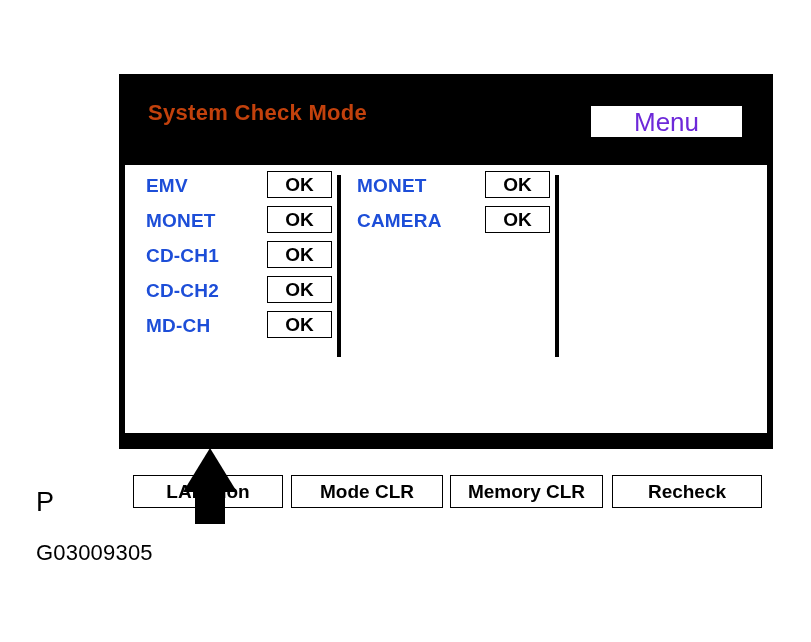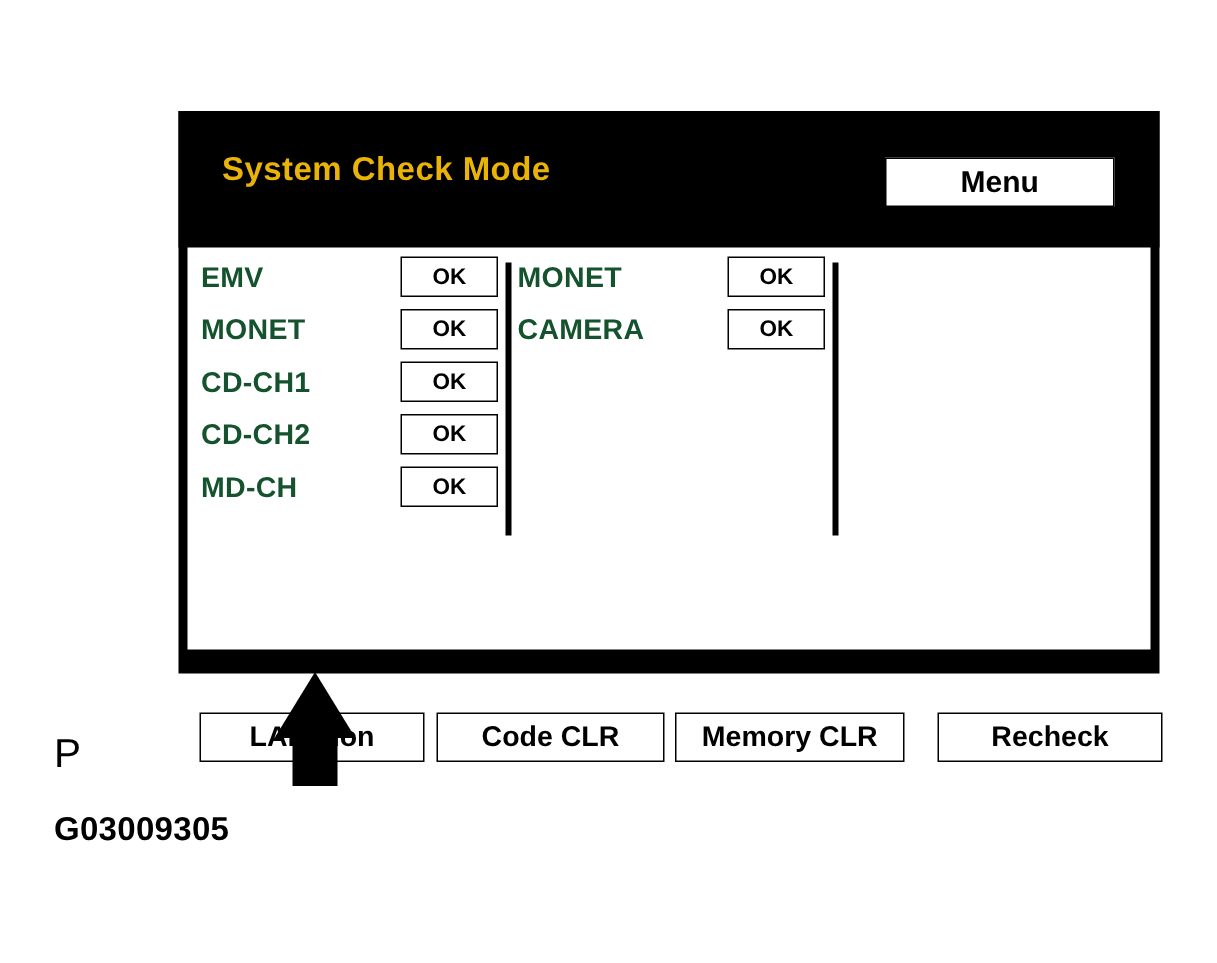--- a/index.html
+++ b/index.html
@@ -32,43 +32,43 @@
     left: 0;
     top: 0;
     width: 654px;
     height: 91px;
     background: #000000;
   }
   .title-text {
     position: absolute;
     left: 29px;
     top: 26px;
-    color: #eab308;
+    color: #c2410c;
     font-size: 22px;
     font-weight: bold;
     letter-spacing: 0.3px;
     white-space: nowrap;
   }
   .menu-button {
     position: absolute;
     left: 471px;
     top: 31px;
     width: 153px;
     height: 33px;
     background: #ffffff;
     border: 1px solid #000000;
     box-sizing: border-box;
     display: flex;
     align-items: center;
     justify-content: center;
   }
   .menu-button .btn-label {
-    color: #000000;
-    font-size: 20px;
-    font-weight: bold;
+    color: #6d28d9;
+    font-size: 26px;
+    font-weight: normal;
     line-height: 1;
     white-space: nowrap;
   }
 
   
   .content {
     position: absolute;
     left: 6px;
     top: 91px;
     width: 642px;
@@ -93,44 +93,44 @@
   }
   .col-1 { left: 9px;   top: 6px; }
   .col-2 { left: 220px; top: 6px; }
 
   .status-row {
     position: relative;
     height: 35px;
   }
   .status-label {
     position: absolute;
-    left: 0;
+    left: 12px;
     top: 4px;
     font-size: 19px;
     font-weight: bold;
-    color: #14532d;
+    color: #1d4ed8;
     white-space: nowrap;
     letter-spacing: 0.2px;
   }
   .status-box {
     position: absolute;
     top: 0;
     width: 65px;
     height: 27px;
     border: 1px solid #000000;
     box-sizing: border-box;
     background: #ffffff;
     display: flex;
     align-items: center;
     justify-content: center;
   }
   .col-1 .status-box { left: 133px; }
   .col-2 .status-box { left: 140px; }
   .status-box .ok-text {
-    font-size: 15px;
+    font-size: 19px;
     font-weight: bold;
     color: #000000;
     line-height: 1;
   }
 
   
   .action-row {
     position: absolute;
     left: 0;
     top: 310px;
@@ -151,21 +151,21 @@
   .action-button .btn-label {
     font-size: 19px;
     font-weight: bold;
     color: #000000;
     line-height: 1;
     white-space: nowrap;
   }
   .ab-0 { left: 8px;   width: 150px; }
   .ab-1 { left: 166px; width: 152px; }
   .ab-2 { left: 325px; width: 153px; justify-content: center; }
-  .ab-3 { left: 487px; width: 150px; margin-left: 13px; }
+  .ab-3 { left: 487px; width: 150px; }
 
   
   .arrow {
     position: absolute;
     left: 183px;
     top: 448px;
     width: 54px;
     height: 76px;
   }
   .arrow-head {
@@ -197,21 +197,20 @@
     line-height: 1;
   }
   .caption-id {
     position: absolute;
     left: 36px;
     top: 542px;
     font-size: 22px;
     color: #000000;
     line-height: 1;
     letter-spacing: 0.2px;
-    font-weight: bold;
   }
 </style>
 </head>
 <body>
 
 <div class="panel">
 
   <div class="titlebar">
     <div class="title-text">System Check Mode</div>
 
@@ -271,21 +270,21 @@
           <span class="ok-text">OK</span>
         </span>
       </div>
     </div>
 
     <div class="action-row">
       <div class="action-button ab-0">
         <span class="btn-label">LAN Mon</span>
       </div>
       <div class="action-button ab-1">
-        <span class="btn-label">Code CLR</span>
+        <span class="btn-label">Mode CLR</span>
       </div>
       <div class="action-button ab-2">
         <span class="btn-label">Memory CLR</span>
       </div>
       <div class="action-button ab-3">
         <span class="btn-label">Recheck</span>
       </div>
     </div>
 
   </div>

